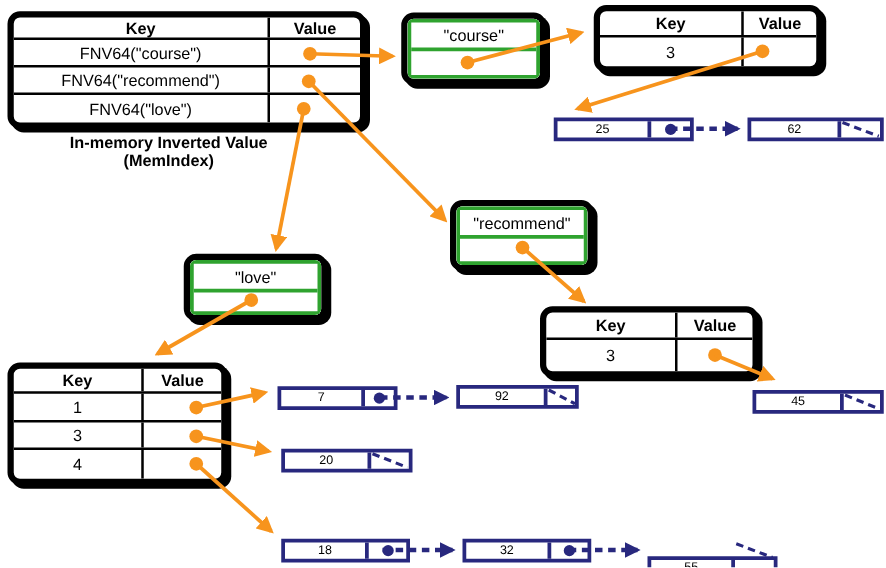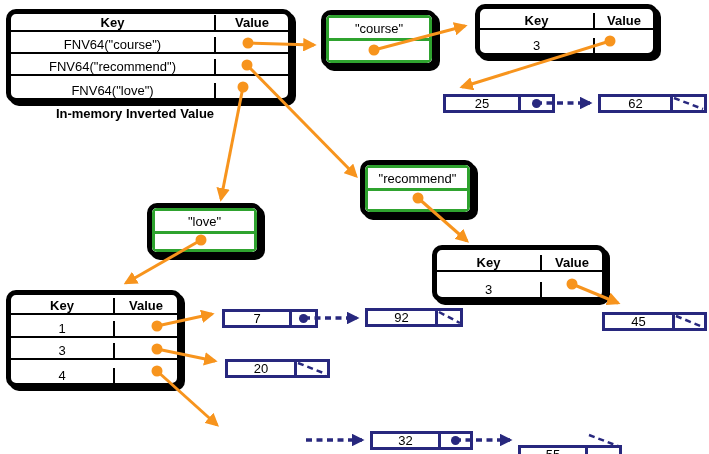--- a/index.html
+++ b/index.html
@@ -17,21 +17,21 @@
     position:absolute;
     background:#fff;
     border:5px solid var(--black);
     border-radius:10px;
     box-shadow:3px 3px 0 var(--black);
     box-sizing:border-box;
     overflow:hidden;
   }
 
   
-  .trow{display:flex;border-bottom:2px solid #000;box-sizing:border-box;align-items:flex-end;}
+  .trow{display:flex;border-bottom:2px solid #000;box-sizing:border-box;}
   .trow:last-child{border-bottom:none;}
   .tcell{display:flex;align-items:center;justify-content:center;font-size:13px;box-sizing:border-box;}
   .tcell.key{border-right:2px solid #000;}
   .thead .tcell{font-weight:bold;}
 
   
   .caption{
     position:absolute;left:15px;top:106px;width:240px;
     text-align:center;font-size:13px;font-weight:bold;line-height:15px;
   }
@@ -55,21 +55,21 @@
   
   .node{
     position:absolute;
     display:flex;
     border:3px solid var(--navy);
     background:#fff;
     box-sizing:border-box;
   }
   .node-val{
     display:flex;align-items:center;justify-content:center;
-    font-size:13px;
+    font-size:10px;
     border-right:3px solid var(--navy);
     box-sizing:border-box;
   }
   .node-ptr{flex:1;display:flex;align-items:center;justify-content:center;}
   .node-dot{width:9px;height:9px;border-radius:50%;background:var(--navy);}
 
   
   #overlay{position:absolute;left:0;top:0;width:709px;height:454px;pointer-events:none;}
   .arrow-o{stroke:var(--orange);stroke-width:3;fill:none;}
   .dot-o{fill:var(--orange);stroke:none;}
@@ -97,20 +97,21 @@
       <div class="tcell" style="flex:1;"></div>
     </div>
     <div class="trow" style="height:22px;">
       <div class="tcell key" style="width:205px;">FNV64("love")</div>
       <div class="tcell" style="flex:1;"></div>
     </div>
   </div>
 
   <div class="caption">
     <div>In-memory Inverted Value</div>
+    <div>(MemIndex)</div>
   </div>
 
   <div class="frame" style="left:321px;top:10px;width:116px;height:58px;">
     <div class="bucket-inner">
       <div class="bucket-label">"course"</div>
       <div class="bucket-ptr"></div>
     </div>
   </div>
 
   <div class="frame" style="left:360px;top:160px;width:115px;height:57px;">
@@ -193,20 +194,26 @@
   <div class="node" style="left:365px;top:308px;width:98px;height:19px;">
     <div class="node-val" style="width:70px;">92</div>
     <div class="node-ptr"></div>
   </div>
 
   <div class="node" style="left:225px;top:359px;width:105px;height:19px;">
     <div class="node-val" style="width:69px;">20</div>
     <div class="node-ptr"></div>
   </div>
 
+  <div class="node" style="left:225px;top:431px;width:103px;height:19px;">
+    <div class="node-val" style="width:67px;">18</div>
+    <div class="node-ptr">
+        <span class="node-dot"></span>
+      </div>
+  </div>
   <div class="node" style="left:370px;top:431px;width:103px;height:19px;">
     <div class="node-val" style="width:68px;">32</div>
     <div class="node-ptr">
         <span class="node-dot"></span>
       </div>
   </div>
   <div class="node" style="left:518px;top:445px;width:104px;height:19px;">
     <div class="node-val" style="width:67px;">55</div>
     <div class="node-ptr"></div>
   </div>

